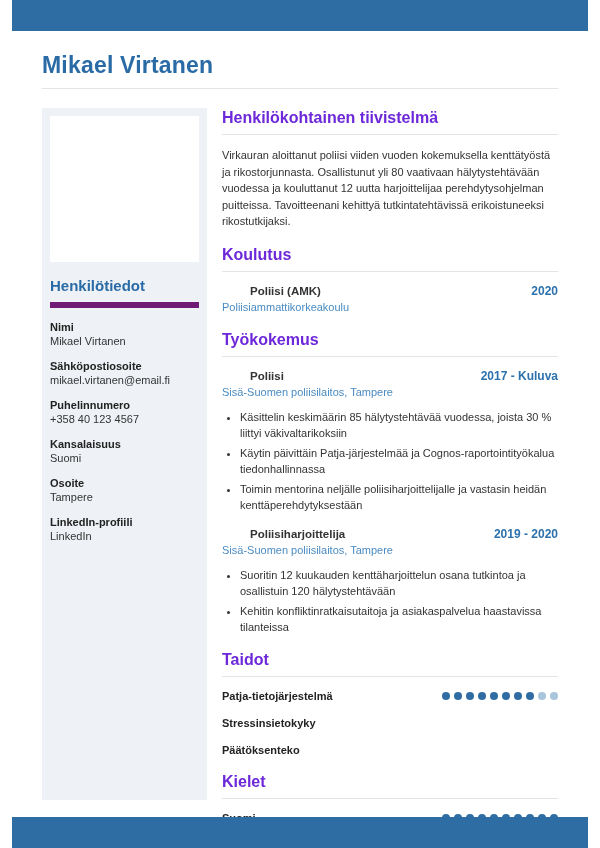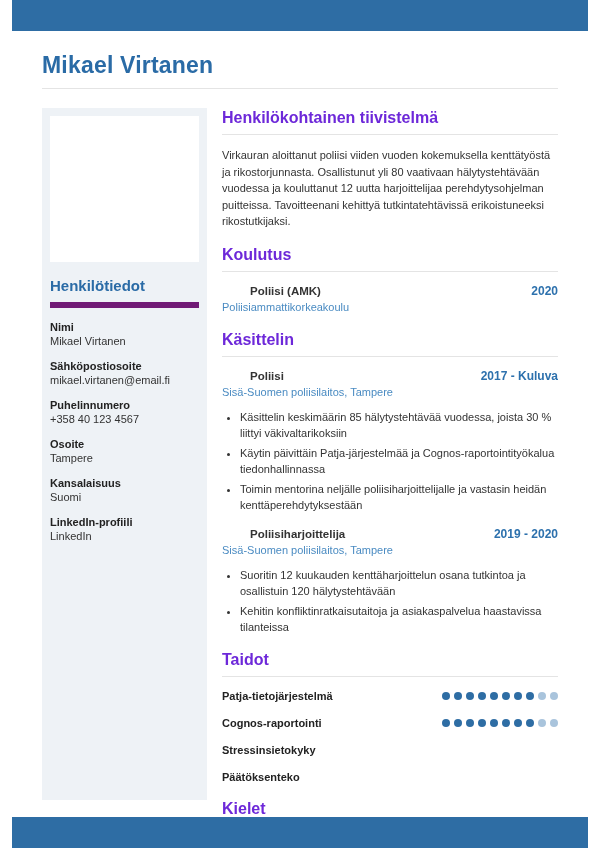--- a/index.html
+++ b/index.html
@@ -183,26 +183,26 @@
             </div>
             <div class="side-field">
               <div class="side-label">Sähköpostiosoite</div>
               <div class="side-value">mikael.virtanen@email.fi</div>
             </div>
             <div class="side-field">
               <div class="side-label">Puhelinnumero</div>
               <div class="side-value">+358 40 123 4567</div>
             </div>
             <div class="side-field">
+              <div class="side-label">Kansalaisuus</div>
+              <div class="side-value">Suomi</div>
+            </div>
+            <div class="side-field">
               <div class="side-label">Osoite</div>
               <div class="side-value">Tampere</div>
-            </div>
-            <div class="side-field">
-              <div class="side-label">Kansalaisuus</div>
-              <div class="side-value">Suomi</div>
             </div>
             <div class="side-field">
               <div class="side-label">LinkedIn-profiili</div>
               <div class="side-value">LinkedIn</div>
             </div>
           </div>
       </aside>
 
       <main class="main">
 
@@ -218,21 +218,21 @@
                 <div class="entry-head">
                   <span class="entry-title">Poliisi (AMK)</span>
                   <span class="entry-date">2020</span>
                 </div>
                 <div class="entry-org">Poliisiammattikorkeakoulu</div>
               </div>
             </div>
         </section>
 
         <section class="section">
-          <h2 class="section-heading">Käsittelin</h2>
+          <h2 class="section-heading">Työkokemus</h2>
           <div id="experience-items">
               <div class="entry">
                 <div class="entry-head">
                   <span class="entry-title">Poliisi</span>
                   <span class="entry-date">2017 - Kuluva</span>
                 </div>
                 <div class="entry-org">Sisä-Suomen poliisilaitos, Tampere</div>
                 <ul class="entry-bullets">
                   <li>Käsittelin keskimäärin 85 hälytystehtävää vuodessa, joista 30 % liittyi väkivaltarikoksiin</li>
                   <li>Käytin päivittäin Patja-järjestelmää ja Cognos-raportointityökalua tiedonhallinnassa</li>
@@ -265,35 +265,20 @@
                   <span class="dot filled"></span>
                   <span class="dot filled"></span>
                   <span class="dot filled"></span>
                   <span class="dot filled"></span>
                   <span class="dot filled"></span>
                   <span class="dot empty"></span>
                   <span class="dot empty"></span>
                 </div>
               </div>
               <div class="rating-row">
-                <span class="rating-label">Cognos-raportointi</span>
-                <div class="dots">
-                  <span class="dot filled"></span>
-                  <span class="dot filled"></span>
-                  <span class="dot filled"></span>
-                  <span class="dot filled"></span>
-                  <span class="dot filled"></span>
-                  <span class="dot filled"></span>
-                  <span class="dot filled"></span>
-                  <span class="dot filled"></span>
-                  <span class="dot empty"></span>
-                  <span class="dot empty"></span>
-                </div>
-              </div>
-              <div class="rating-row">
                 <span class="rating-label">Stressinsietokyky</span>
               </div>
               <div class="rating-row">
                 <span class="rating-label">Päätöksenteko</span>
               </div>
             </div>
         </section>
 
         <section class="section">
           <h2 class="section-heading">Kielet</h2>

